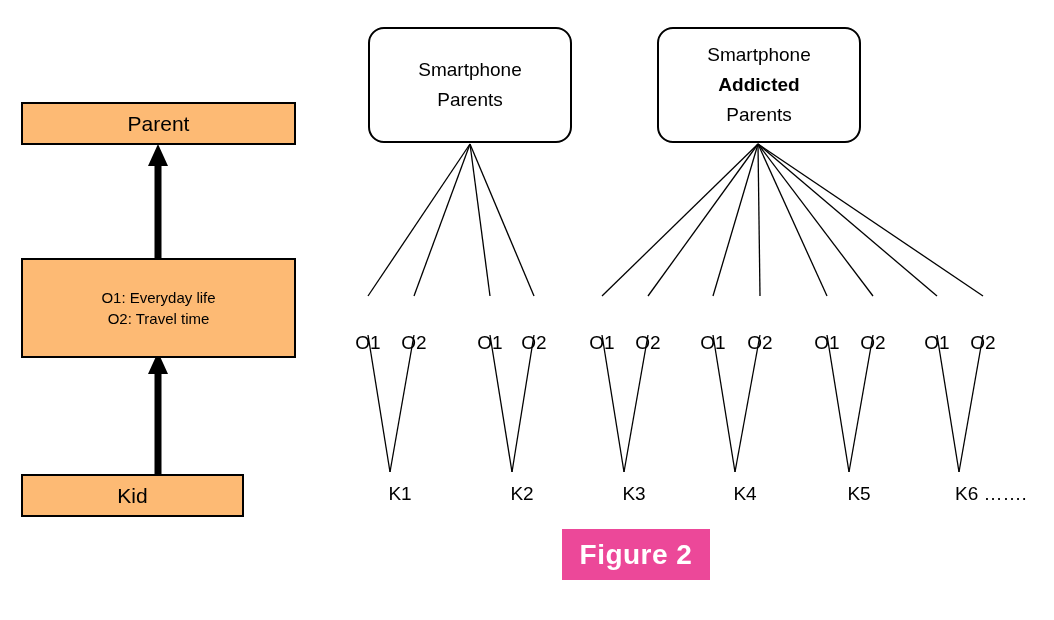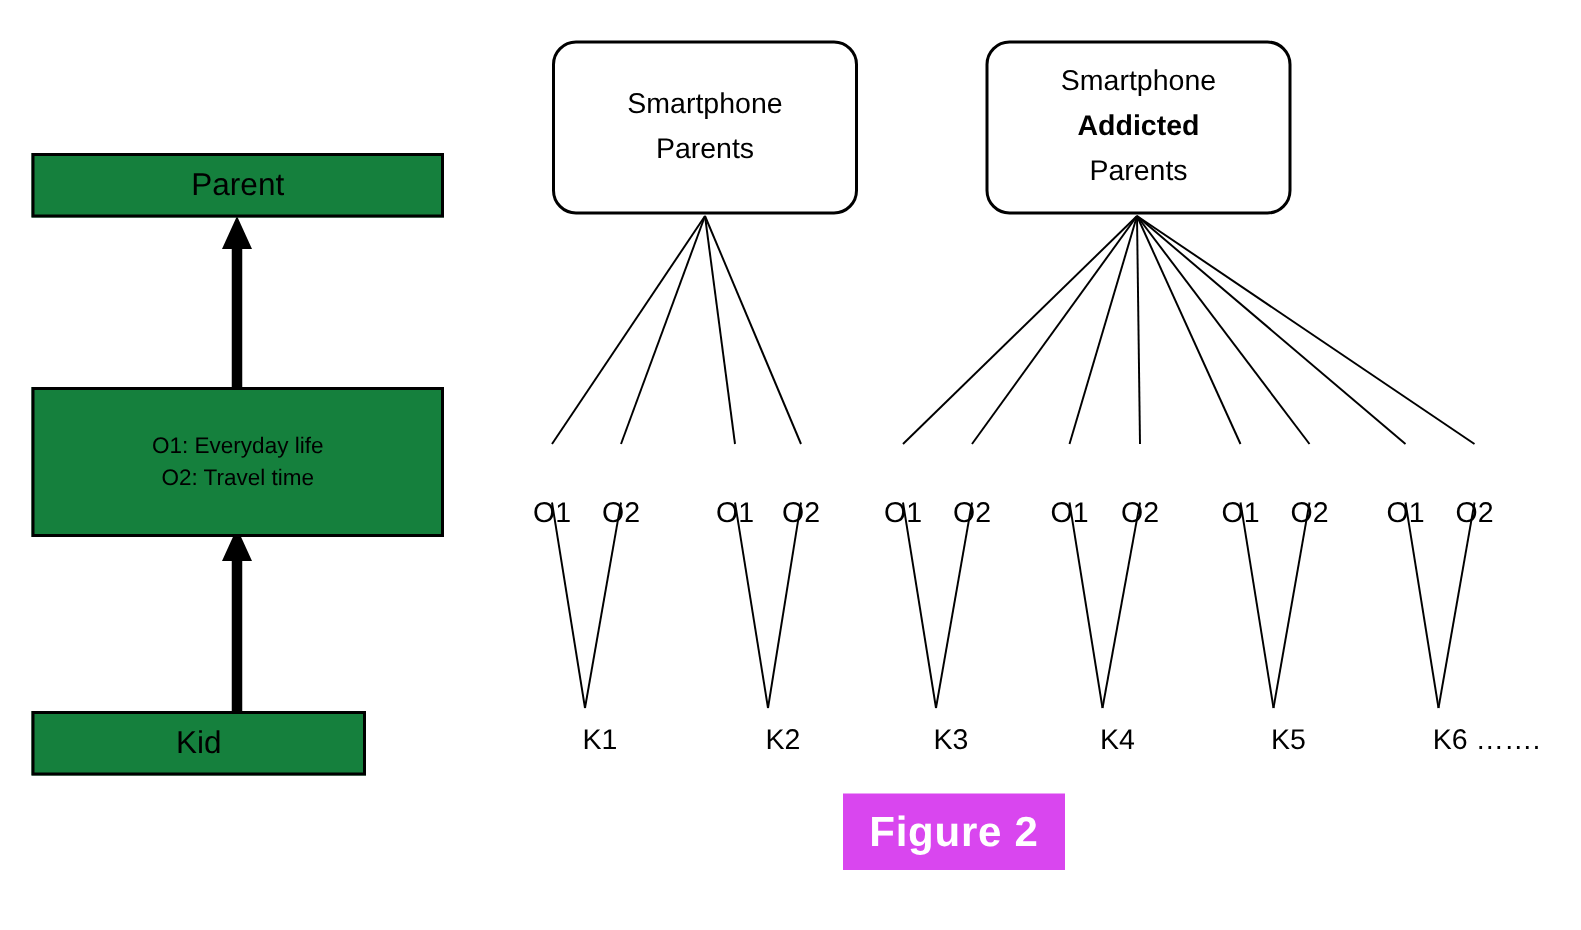--- a/index.html
+++ b/index.html
@@ -20,21 +20,21 @@
     left: 0;
     top: 0;
     width: 1054px;
     height: 620px;
   }
   
   .rect-box {
     position: absolute;
     box-sizing: border-box;
     border: 2px solid #000000;
-    background: #15803d;
+    background: #fdba74;
     display: flex;
     flex-direction: column;
     align-items: center;
     justify-content: center;
     text-align: center;
   }
   #box-parent {
     left: 21px; top: 102px; width: 275px; height: 43px;
   }
   #box-measurement {
@@ -84,21 +84,21 @@
   }
   .o-label { top: 305px; margin-top: 28px; }
   .k-label { top: 484px; margin-left: 10px; }
   
   #figure-caption {
     position: absolute;
     left: 562px;
     top: 529px;
     width: 148px;
     height: 51px;
-    background: #d946ef;
+    background: #ec4899;
     color: #ffffff;
     font-size: 28px;
     font-weight: bold;
     display: flex;
     align-items: center;
     justify-content: center;
     letter-spacing: 0.5px;
   }
 </style>
 </head>

